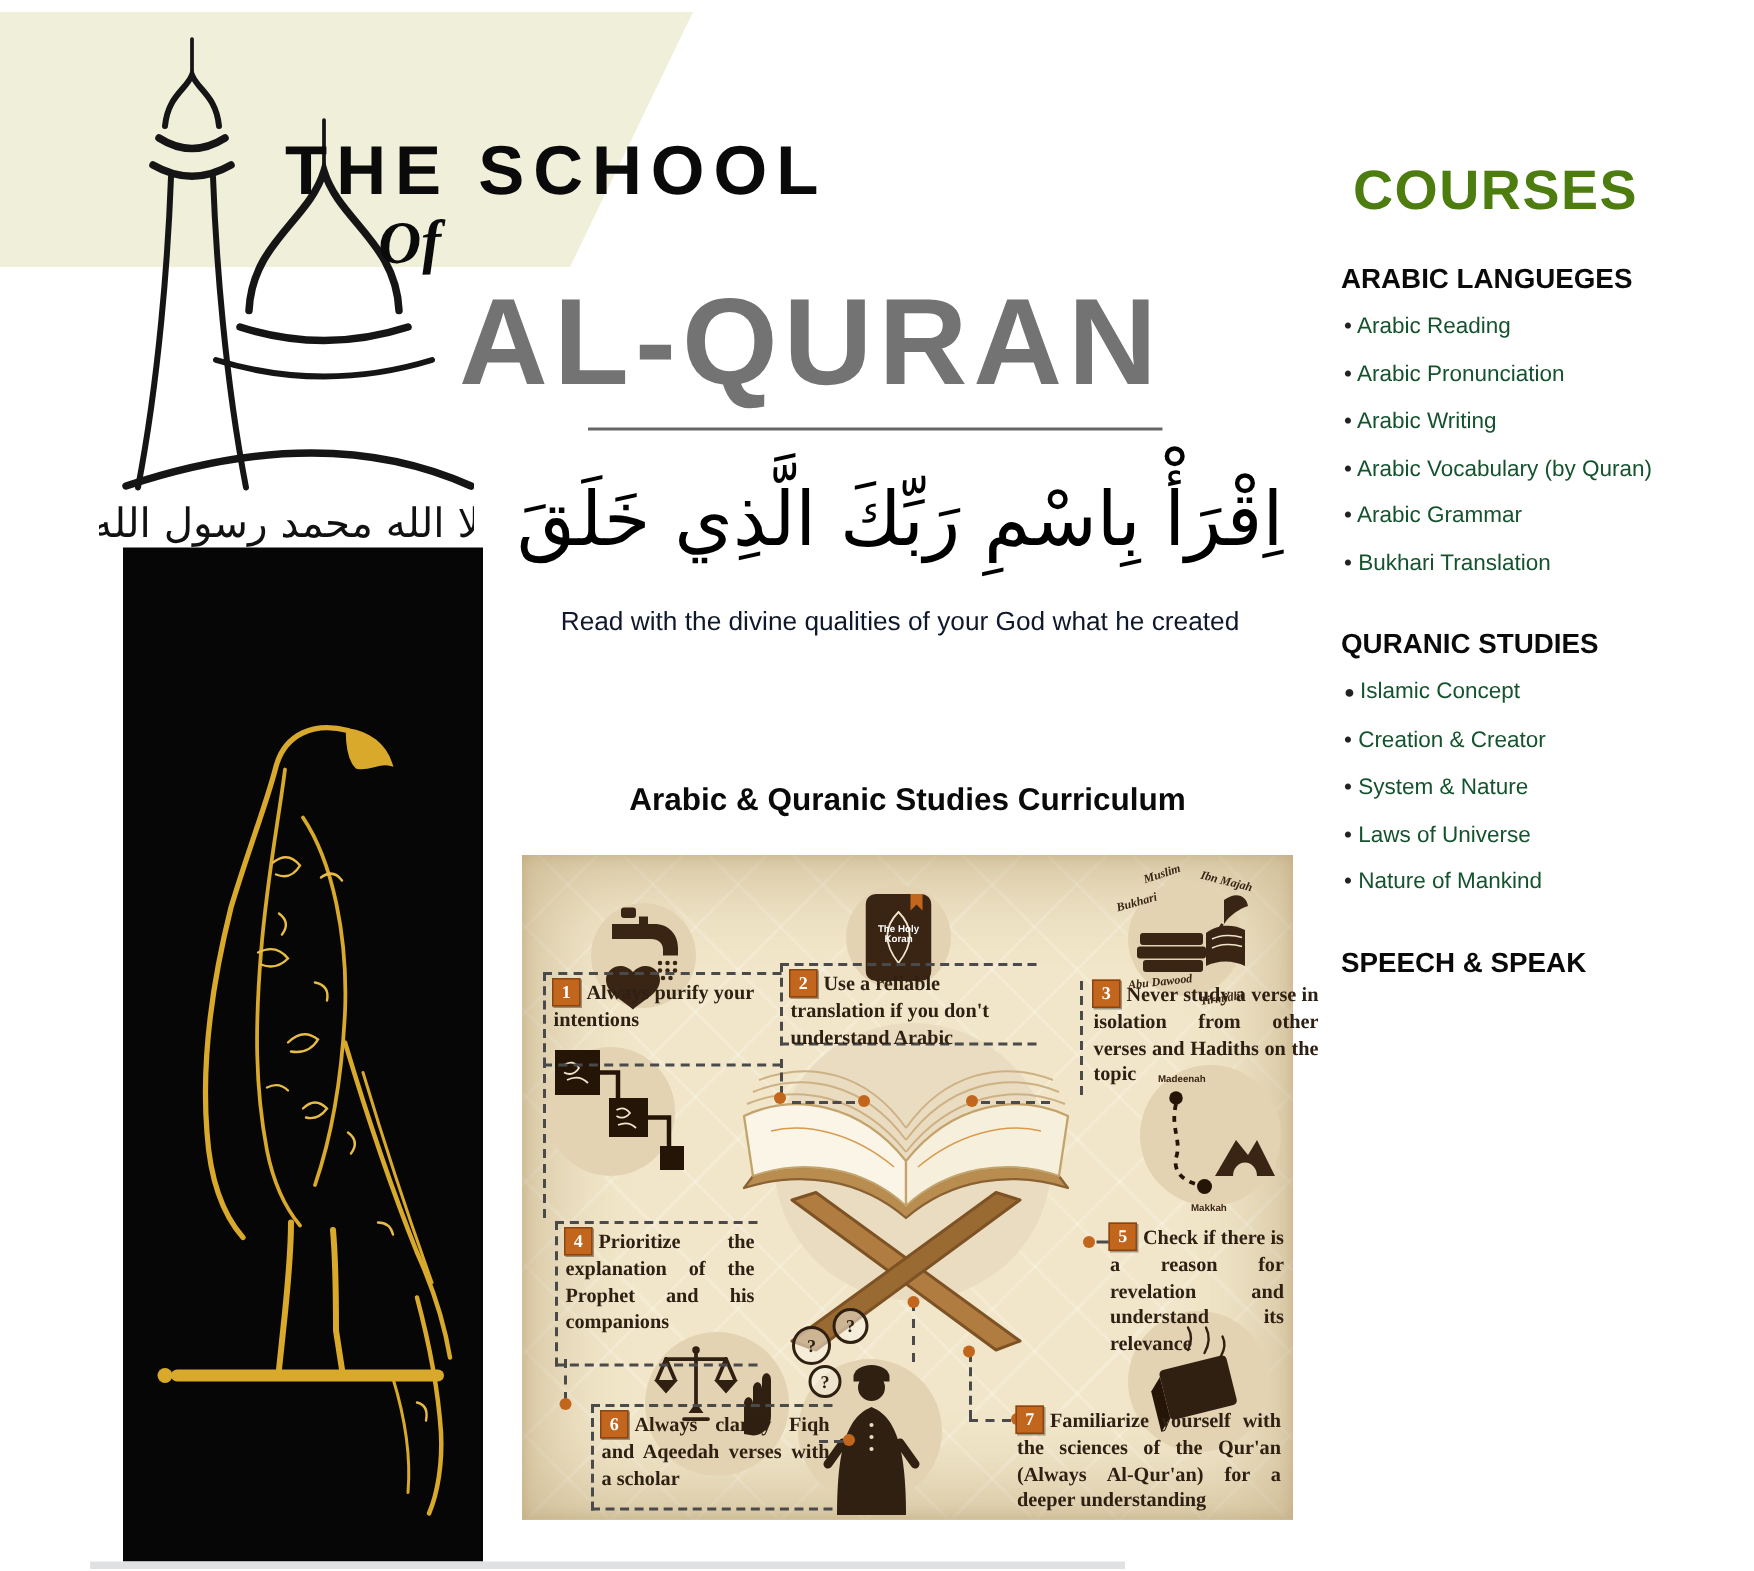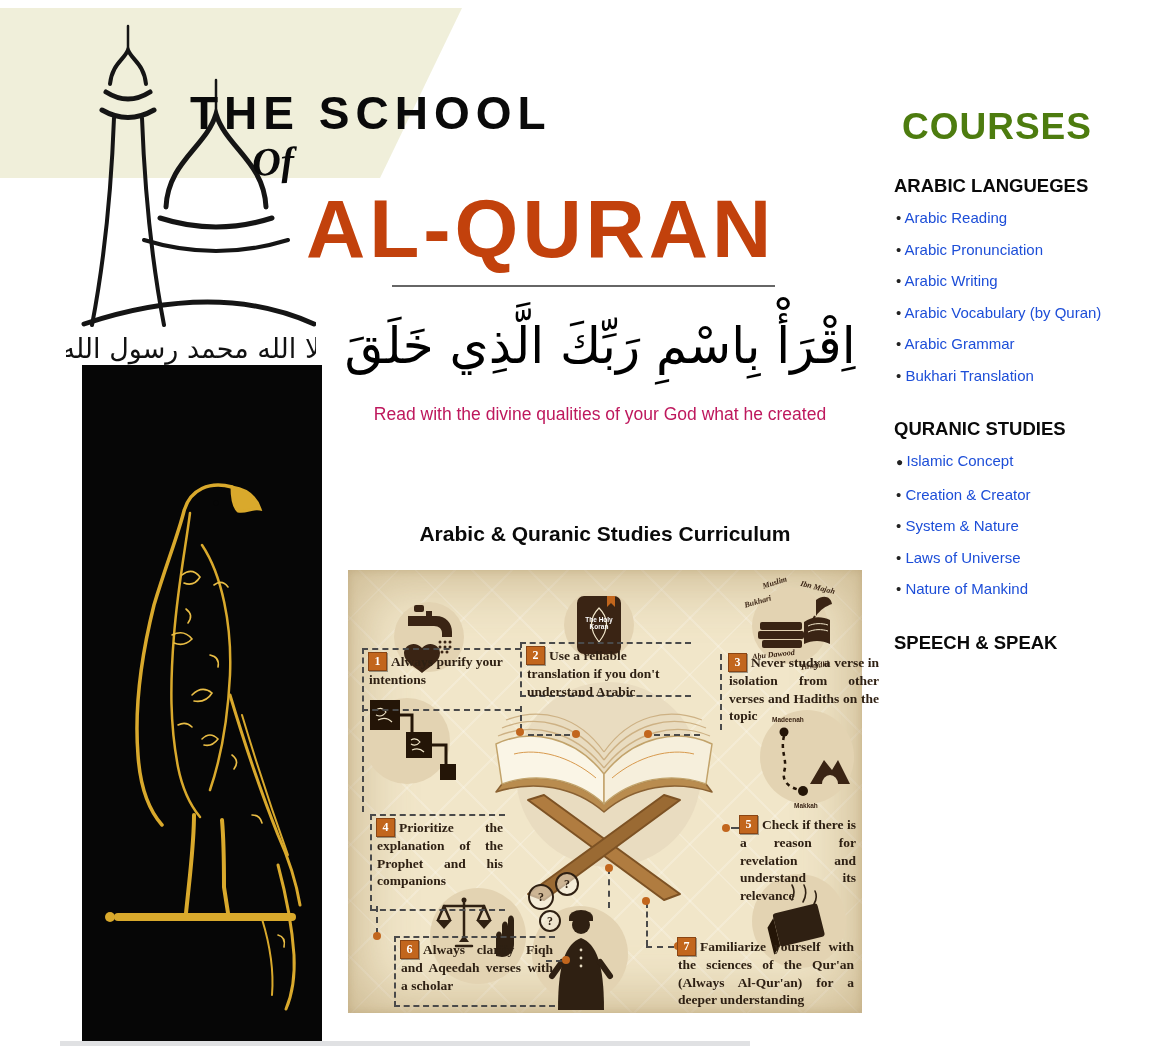--- a/index.html
+++ b/index.html
@@ -8,38 +8,38 @@
   .abs{position:absolute;}
 
   
   .cream{left:0;top:8px;width:468px;height:170px;background:#f0efda;
          clip-path:polygon(0 0,462px 0,380px 100%,0 100%);}
 
   
   .t1{left:190px;top:86px;font-weight:bold;font-size:46px;letter-spacing:6px;color:#0a0a0a;}
   .t-of{left:252px;top:138px;font-family:"Liberation Serif",serif;font-style:italic;
         font-weight:bold;font-size:40px;color:#0a0a0a;transform:rotate(-2deg);}
-  .t2{left:306px;top:182px;font-weight:bold;font-size:82px;letter-spacing:4px;color:#c2410c;}
+  .t2{left:306px;top:182px;font-weight:bold;font-size:82px;letter-spacing:4px;color:#737373;}
   .t2-rule{left:392px;top:285px;width:383px;height:2px;background:#666;}
   .verse{left:320px;top:294px;width:560px;height:104px;direction:rtl;
          font-family:"DejaVu Sans",sans-serif;font-size:50px;color:#000;
          display:flex;align-items:center;justify-content:center;}
-  .verse-tr{left:318px;top:404px;width:564px;text-align:center;font-size:17.5px;color:#be185d;}
+  .verse-tr{left:318px;top:404px;width:564px;text-align:center;font-size:17.5px;color:#0f172a;}
 
   
   .banner{left:82px;top:365px;width:240px;height:676px;background:#060606;}
   .banner svg{position:absolute;left:0;top:30px;}
 
   
   .courses{left:880px;top:106px;width:289px;}
   .courses-title{margin:0 0 0 22px;font-size:37px;font-weight:bold;letter-spacing:1px;color:#4d7c0f;}
   .course-sec{margin-top:27px;}
   .course-sec h2{margin:0 0 5px 14px;font-size:18.5px;font-weight:bold;color:#0a0a0a;}
   .course-sec ul{list-style:none;margin:0;padding:0 0 0 16px;}
-  .course-sec li{font-size:15px;line-height:31.5px;color:#1d4ed8;}
+  .course-sec li{font-size:15px;line-height:31.5px;color:#14532d;}
   .course-sec li::before{content:"• ";color:#222;}
   .course-sec li.big-bullet::before{content:"● ";font-size:12px;}
 
   
   .curr-title{left:348px;top:522px;width:514px;text-align:center;
               font-size:21px;font-weight:bold;color:#0a0a0a;}
   .panel{left:348px;top:570px;width:514px;height:443px;background-color:#f1e6c9;
     background-image:
       repeating-linear-gradient(45deg, rgba(255,255,255,.20) 0 2px, transparent 2px 40px),
       repeating-linear-gradient(-45deg, rgba(255,255,255,.20) 0 2px, transparent 2px 40px);

